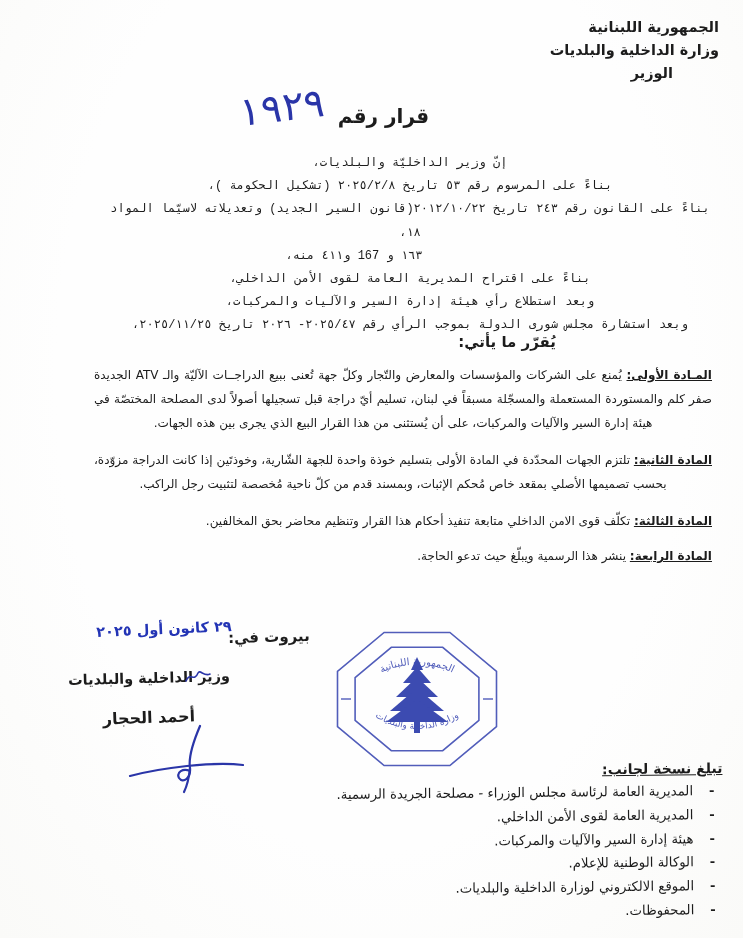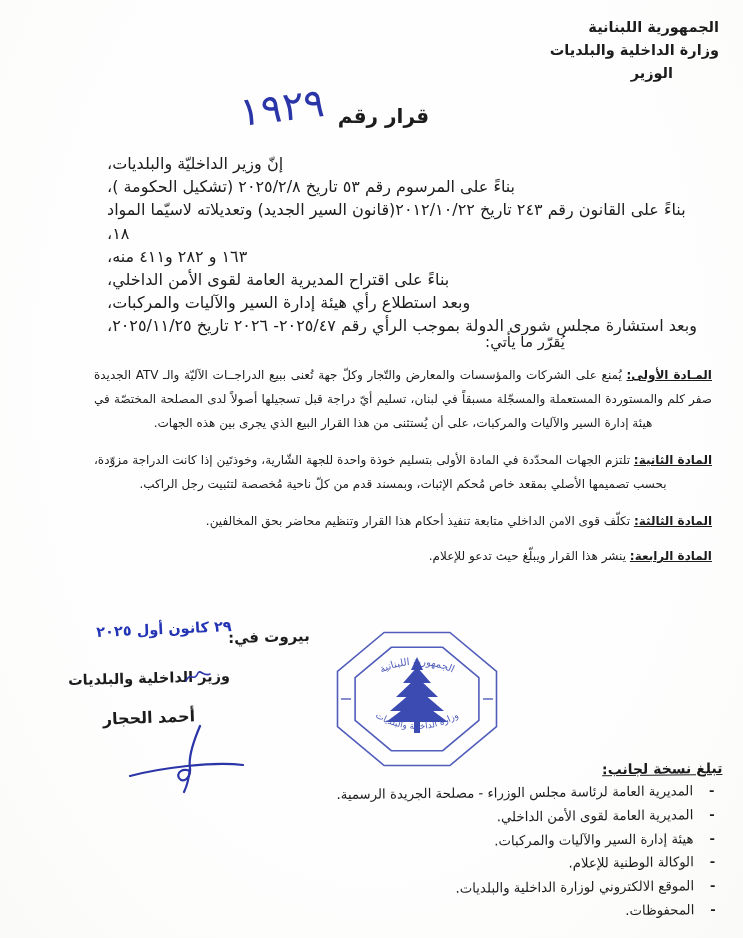--- a/index.html
+++ b/index.html
@@ -22,25 +22,25 @@
 
   
   .decision-label{position:absolute;top:104px;right:314px;
     font-weight:bold;font-size:20px;}
   .hand-number{position:absolute;top:84px;left:224px;width:116px;
     color:#2a35a8;font-size:40px;line-height:46px;text-align:center;
     transform:rotate(-7deg) skewX(-4deg);font-weight:normal;}
 
   
   .preamble{position:absolute;top:152px;right:30px;width:606px;
-    text-align:left;font-size:16px;line-height:23.2px;}
+    text-align:center;font-size:12px;line-height:23.2px;font-family:Liberation Mono, monospace;}
   .preamble .indented{padding-right:112px;}
 
-  .decides{position:absolute;top:333px;right:178px;
-    font-weight:normal;font-size:15px;}
+  .decides{position:absolute;top:333px;right:187px;
+    font-weight:bold;font-size:15px;}
 
   
   .articles{position:absolute;top:363px;right:31px;width:618px;
     font-size:12px;line-height:24px;}
   .articles p{margin:0 0 13px;text-align:justify;}
   .articles p.center-last{text-align:justify;text-align-last:center;}
   .articles p.single{text-align:right;margin-bottom:11px;}
   .article-label{font-weight:bold;text-decoration:underline;}
 
   
@@ -81,33 +81,33 @@
     <div class="minister-line">الوزير</div>
   </div>
 
   <div class="decision-label rtl">قرار رقم</div>
   <div class="hand-number rtl">١٩٢٩</div>
 
   <div class="preamble rtl">
     <div>إنّ وزير الداخليّة والبلديات،</div>
     <div>بناءً على المرسوم رقم ٥٣  تاريخ ٢٠٢٥/٢/٨ (تشكيل الحكومة )،</div>
     <div>بناءً على القانون رقم ٢٤٣ تاريخ  ٢٠١٢/١٠/٢٢(قانون السير الجديد) وتعديلاته لاسيّما المواد ١٨،</div>
-    <div class="indented">١٦٣ و ٢٨٢ و٤١١ منه،</div>
+    <div class="indented">١٦٣ و 167 و٤١١ منه،</div>
     <div>بناءً على اقتراح المديرية العامة لقوى الأمن الداخلي،</div>
     <div>وبعد استطلاع رأي هيئة إدارة السير والآليات والمركبات،</div>
     <div>وبعد استشارة مجلس شورى الدولة  بموجب الرأي رقم ٢٠٢٥/٤٧- ٢٠٢٦  تاريخ ٢٠٢٥/١١/٢٥،</div>
   </div>
 
   <div class="decides rtl">يُقرّر ما يأتي:</div>
 
   <div class="articles rtl">
     <p class="center-last"><span class="article-label">المـادة الأولى:</span> <span>يُمنع على الشركات والمؤسسات والمعارض والتّجار وكلّ جهة تُعنى ببيع الدراجــات الآليّة والـ ATV الجديدة صفر كلم والمستوردة المستعملة والمسجّلة مسبقاً في لبنان، تسليم أيّ دراجة قبل تسجيلها أصولاً لدى المصلحة المختصّة في هيئة إدارة السير والآليات والمركبات، على أن يُستثنى من هذا القرار البيع الذي يجرى بين هذه الجهات.</span></p>
     <p class="center-last"><span class="article-label">المادة الثانية:</span> <span>تلتزم الجهات المحدّدة في المادة الأولى بتسليم خوذة واحدة للجهة الشّارية، وخوذتَين إذا كانت الدراجة مزوّدة، بحسب تصميمها الأصلي بمقعد خاص مُحكم الإثبات، وبمسند قدم من كلّ ناحية مُخصصة لتثبيت رجل الراكب.</span></p>
     <p class="single"><span class="article-label">المادة الثالثة:</span> <span>تكلّف قوى الامن الداخلي متابعة تنفيذ أحكام هذا القرار وتنظيم محاضر بحق المخالفين.</span></p>
-    <p class="single"><span class="article-label">المادة الرابعة:</span> <span>ينشر هذا القرار ويبلّغ حيث تدعو للإعلام.</span></p>
+    <p class="single"><span class="article-label">المادة الرابعة:</span> <span>ينشر هذا الرسمية ويبلّغ حيث تدعو الحاجة.</span></p>
   </div>
 
   <div class="issuance-place rtl">بيروت في:</div>
   <div class="date-stamp rtl">٢٩ كانون أول ٢٠٢٥</div>
 
   <svg class="seal" viewBox="0 0 178 150" aria-hidden="true">
     <g stroke="#4350b5" fill="none" stroke-width="1.6">
       <path d="M168.5,102.6 L121.9,141.5 L56.1,141.5 L9.5,102.6 L9.5,47.4 L56.1,8.5 L121.9,8.5 L168.5,47.4 Z"></path>
       <path d="M150.9,96.4 L114.7,126.7 L63.3,126.7 L27.1,96.4 L27.1,53.6 L63.3,23.3 L114.7,23.3 L150.9,53.6 Z"></path>
       <line x1="13" y1="75" x2="23" y2="75" stroke-width="1.4"></line>

